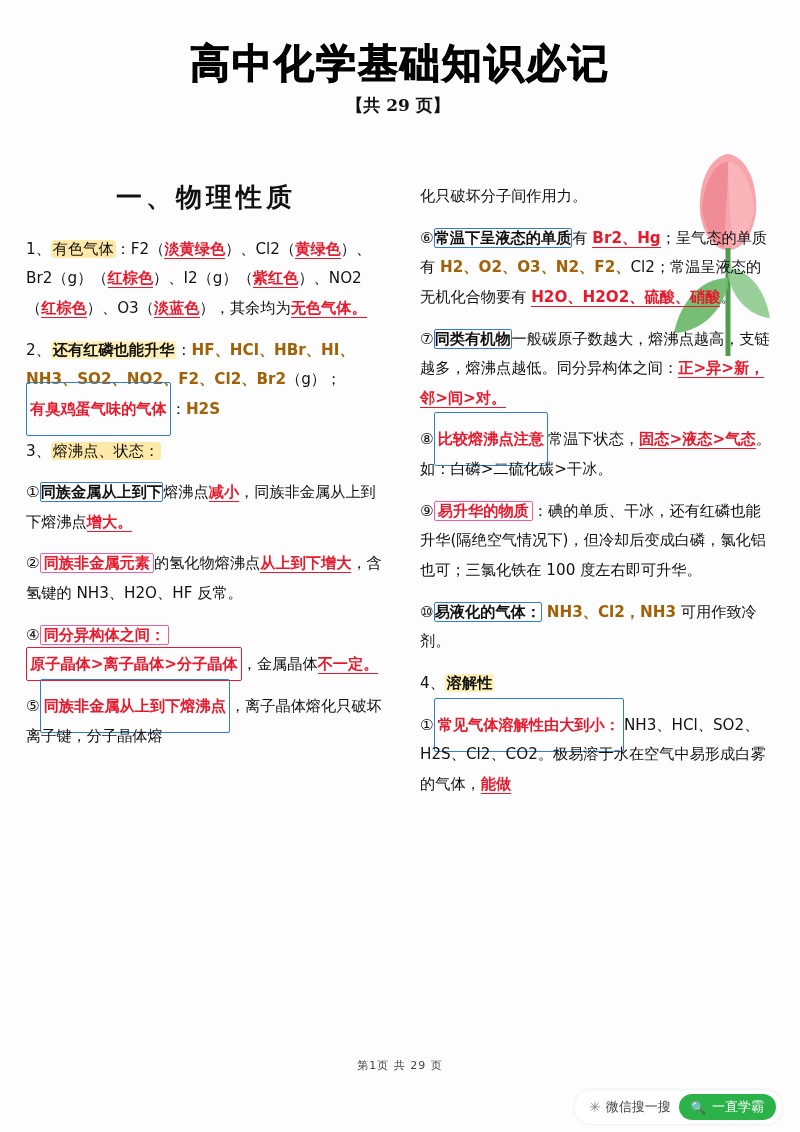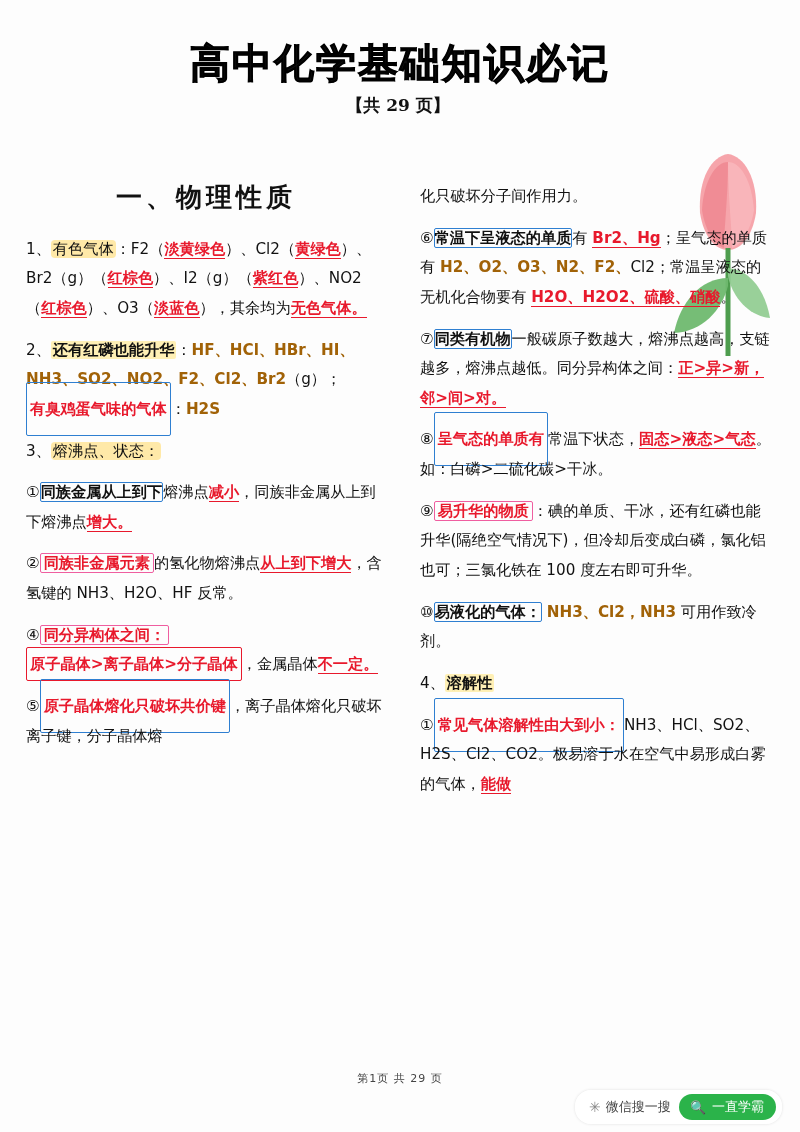--- a/index.html
+++ b/index.html
@@ -64,21 +64,21 @@
   .hl-y{background:#ffe9a8;font-weight:normal;padding:0 2px;border-radius:4px;color:#111;}
   .hl-y2{background:#fff0b5;font-weight:bold;padding:0 2px;border-radius:2px;color:#111;}
   .box-b{border:1.6px solid #2f7fd1;padding:17px 3px;border-radius:2px;color:#e8192c;font-weight:bold;white-space:nowrap;}
   .box-b-dark{border:1.6px solid #2f7fd1;padding:0 0;border-radius:2px;color:#111;font-weight:bold;white-space:nowrap;}
   .box-p{border:1.6px solid #ef5ea0;padding:0 3px;border-radius:2px;color:#e8192c;font-weight:bold;white-space:nowrap;}
   .box-r{border:1.6px solid #e8192c;padding:7px 3px;border-radius:2px;color:#e8192c;font-weight:bold;white-space:nowrap;}
   .num{font-weight:normal;color:#111;}
   .uline{border-bottom:1.6px solid #e8192c;color:#e8192c;font-weight:bold;}
   .footer{
     position:absolute;
-    left:0;right:0;bottom:46px;
+    left:0;right:0;bottom:59px;
     text-align:center;
     font-size:11px;
     color:#444;
     letter-spacing:1px;
   }
   .badge{
     position:absolute;
     right:18px;bottom:8px;
     display:flex;align-items:center;
     background:rgba(255,255,255,0.9);
@@ -130,29 +130,29 @@
   <div class="columns">
     <div class="col left">
       <div class="sec-h">一、物理性质</div>
       <div id="left-body">
           <p><span>1、</span><span class="hl-y">有色气体</span><span>：F2（</span><span class="uline">淡黄绿色</span><span>）、Cl2（</span><span class="uline">黄绿色</span><span>）、Br2（g）（</span><span class="uline">红棕色</span><span>）、I2（g）（</span><span class="uline">紫红色</span><span>）、NO2（</span><span class="uline">红棕色</span><span>）、O3（</span><span class="uline">淡蓝色</span><span>），其余均为</span><span class="uline">无色气体。</span></p>
           <p><span>2、</span><span class="hl-y2">还有红磷也能升华</span><span>：</span><span class="red">HF、HCl、HBr、HI、NH3、SO2、NO2、F2、Cl2、Br2</span><span>（g）；</span><span class="box-b">有臭鸡蛋气味的气体</span><span>：</span><span class="red">H2S</span></p>
           <p><span>3、</span><span class="hl-y">熔沸点、状态：</span></p>
           <p><span class="num">①</span><span class="box-b-dark">同族金属从上到下</span><span>熔沸点</span><span class="uline">减小</span><span>，同族非金属从上到下熔沸点</span><span class="uline">增大。</span></p>
           <p><span class="num">②</span><span class="box-p">同族非金属元素</span><span>的氢化物熔沸点</span><span class="uline">从上到下增大</span><span>，含氢键的 NH3、H2O、HF 反常。</span></p>
           <p><span class="num">④</span><span class="box-p">同分异构体之间：</span><span class="box-r">原子晶体&gt;离子晶体&gt;分子晶体</span><span>，金属晶体</span><span class="uline">不一定。</span></p>
-          <p><span class="num">⑤</span><span class="box-b">原子晶体熔化只破坏共价键</span><span>，离子晶体熔化只破坏离子键，分子晶体熔</span></p>
+          <p><span class="num">⑤</span><span class="box-b">同族非金属从上到下熔沸点</span><span>，离子晶体熔化只破坏离子键，分子晶体熔</span></p>
         </div>
     </div>
     <div class="col right">
       <div id="right-body">
           <p><span>化只破坏分子间作用力。</span></p>
           <p><span class="num">⑥</span><span class="box-b-dark">常温下呈液态的单质</span><span>有 </span><span class="uline">Br2、Hg</span><span>；呈气态的单质有 </span><span class="red">H2、O2、O3、N2、F2、</span><span>Cl2；常温呈液态的无机化合物要有 </span><span class="uline">H2O、H2O2、硫酸、硝酸</span><span>。</span></p>
           <p><span class="num">⑦</span><span class="box-b-dark">同类有机物</span><span>一般碳原子数越大，熔沸点越高，支链越多，熔沸点越低。同分异构体之间：</span><span class="uline">正&gt;异&gt;新，邻&gt;间&gt;对。</span></p>
-          <p><span class="num">⑧</span><span class="box-b">呈气态的单质有</span><span>常温下状态，</span><span class="uline">固态&gt;液态&gt;气态</span><span>。如：白磷&gt;二硫化碳&gt;干冰。</span></p>
+          <p><span class="num">⑧</span><span class="box-b">比较熔沸点注意</span><span>常温下状态，</span><span class="uline">固态&gt;液态&gt;气态</span><span>。如：白磷&gt;二硫化碳&gt;干冰。</span></p>
           <p><span class="num">⑨</span><span class="box-p">易升华的物质</span><span>：碘的单质、干冰，还有红磷也能升华(隔绝空气情况下)，但冷却后变成白磷，氯化铝也可；三氯化铁在 100 度左右即可升华。</span></p>
           <p><span class="num">⑩</span><span class="box-b-dark">易液化的气体：</span><span> </span><span class="red">NH3、Cl2，NH3</span><span> 可用作致冷剂。</span></p>
           <p><span>4、</span><span class="hl-y2">溶解性</span></p>
           <p><span class="num">①</span><span class="box-b">常见气体溶解性由大到小：</span><span>NH3、HCl、SO2、H2S、Cl2、CO2。极易溶于水在空气中易形成白雾的气体，</span><span class="uline">能做</span></p>
         </div>
     </div>
   </div>
 
   <div class="footer">第1页 共 29 页</div>
 

